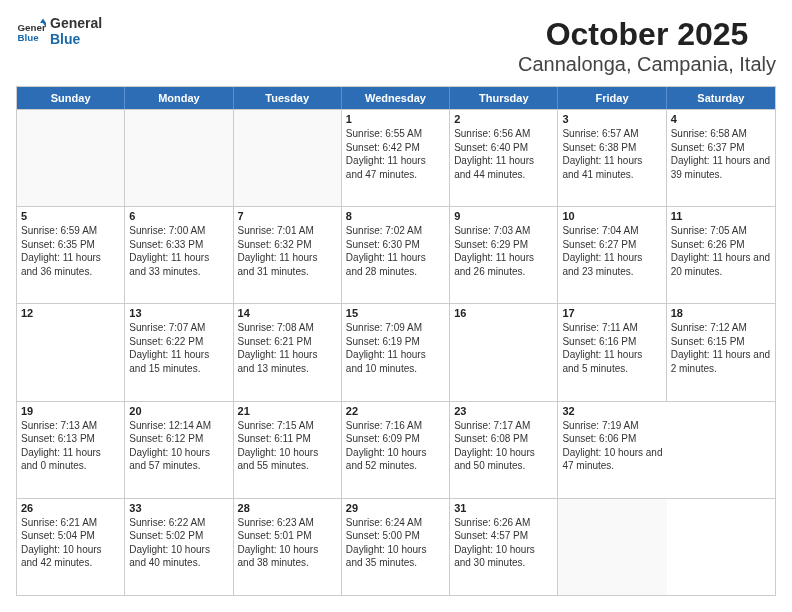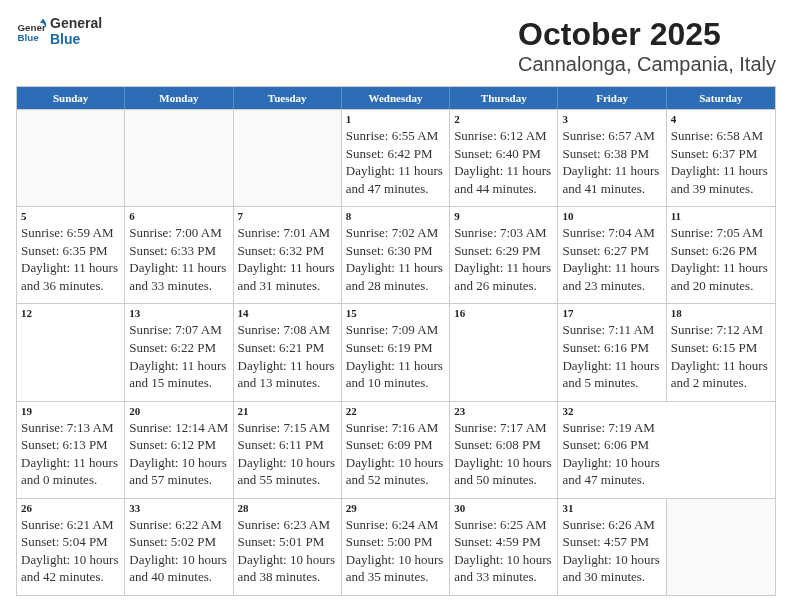--- a/index.html
+++ b/index.html
@@ -39,37 +39,36 @@
       color: #1a6aab;
       font-size: 14px;
       font-weight: bold;
     }
     .logo-icon {
       width: 30px;
       height: 30px;
       margin-right: 4px;
     }
     .title-section {
-      text-align: left;
+      text-align: center;
     }
     .main-title {
       font-size: 32px;
       font-weight: bold;
       color: #222;
     }
     .sub-title {
       font-size: 20px;
       color: #444;
     }
     .calendar {
       flex: 1;
       display: flex;
       flex-direction: column;
       border: 1px solid #ccc;
-      font-family: Liberation Serif, serif;
     }
     .cal-header {
       display: grid;
       grid-template-columns: repeat(7, 1fr);
       background: #2d6db5;
     }
     .cal-header-cell {
       color: #fff;
       font-size: 11px;
       font-weight: bold;
@@ -99,21 +98,21 @@
     }
     .cal-cell:last-child { border-right: none; }
     .cal-cell.empty { background: #f9f9f9; }
     .day-number {
       font-size: 11px;
       font-weight: bold;
       color: #222;
       margin-bottom: 2px;
     }
     .cell-text {
-      font-size: 13px;
+      font-size: 10px;
       color: #333;
       line-height: 1.35;
     }
   </style>
 </head>
 <body>
 
 <div class="page">
   <div class="header">
     <div class="logo">
@@ -150,21 +149,21 @@
           <div class="cal-cell empty"></div>
           <div class="cal-cell empty"></div>
           <div class="cal-cell">
             <div class="day-number">1</div>
             <div class="cell-text">Sunrise: 6:55 AM
 Sunset: 6:42 PM
 Daylight: 11 hours and 47 minutes.</div>
           </div>
           <div class="cal-cell">
             <div class="day-number">2</div>
-            <div class="cell-text">Sunrise: 6:12 AM
+            <div class="cell-text">Sunrise: 6:56 AM
 Sunset: 6:40 PM
 Daylight: 11 hours and 44 minutes.</div>
           </div>
           <div class="cal-cell">
             <div class="day-number">3</div>
             <div class="cell-text">Sunrise: 6:57 AM
 Sunset: 6:38 PM
 Daylight: 11 hours and 41 minutes.</div>
           </div>
           <div class="cal-cell">
@@ -311,26 +310,20 @@
             <div class="day-number">28</div>
             <div class="cell-text">Sunrise: 6:23 AM
 Sunset: 5:01 PM
 Daylight: 10 hours and 38 minutes.</div>
           </div>
           <div class="cal-cell">
             <div class="day-number">29</div>
             <div class="cell-text">Sunrise: 6:24 AM
 Sunset: 5:00 PM
 Daylight: 10 hours and 35 minutes.</div>
-          </div>
-          <div class="cal-cell">
-            <div class="day-number">30</div>
-            <div class="cell-text">Sunrise: 6:25 AM
-Sunset: 4:59 PM
-Daylight: 10 hours and 33 minutes.</div>
           </div>
           <div class="cal-cell">
             <div class="day-number">31</div>
             <div class="cell-text">Sunrise: 6:26 AM
 Sunset: 4:57 PM
 Daylight: 10 hours and 30 minutes.</div>
           </div>
           <div class="cal-cell empty"></div>
         </div>
       </div>

